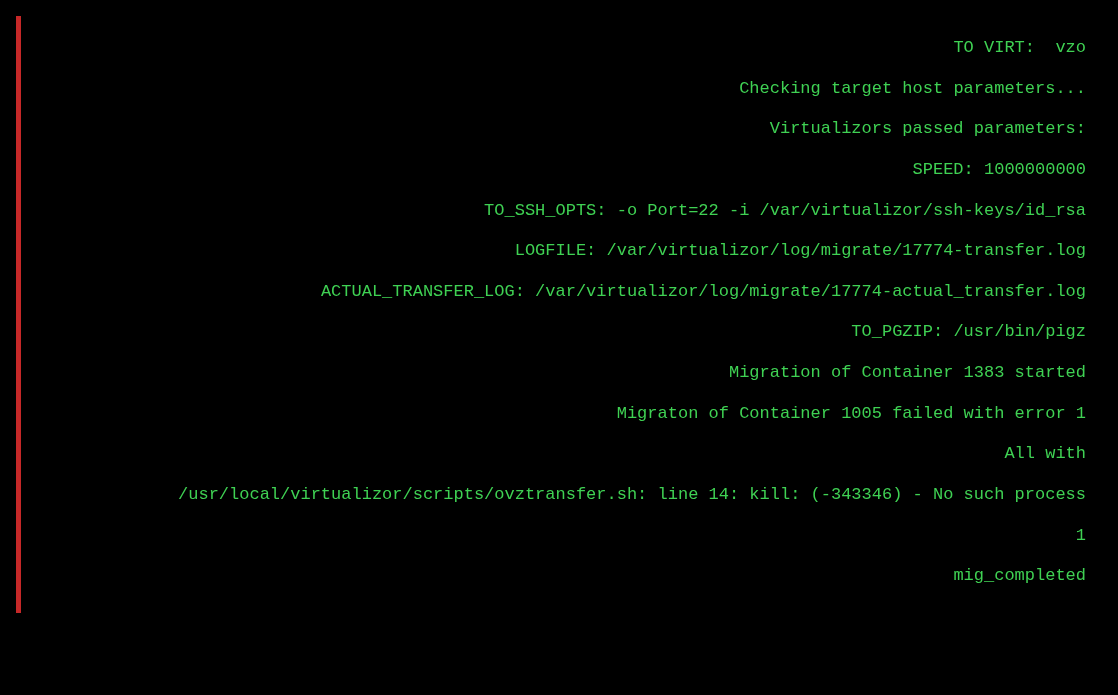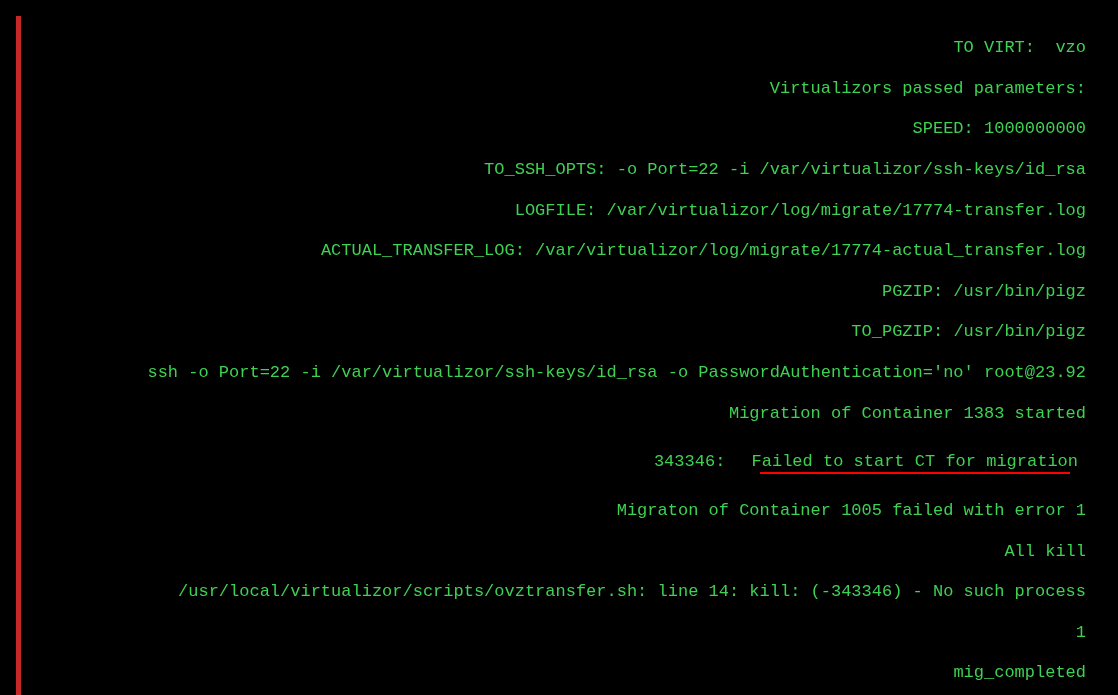--- a/index.html
+++ b/index.html
@@ -34,28 +34,26 @@
       right: 0;
       height: 2px;
       background-color: #ff0000;
     }
   </style>
 </head>
 <body>
 
 <div id="terminal-output">
     <div class="line">TO VIRT:  vzo</div>
+    <div class="line">Checking target host parameters...</div>
     <div class="line">Virtualizors passed parameters:</div>
     <div class="line">SPEED: 1000000000</div>
     <div class="line">TO_SSH_OPTS: -o Port=22 -i /var/virtualizor/ssh-keys/id_rsa</div>
     <div class="line">LOGFILE: /var/virtualizor/log/migrate/17774-transfer.log</div>
     <div class="line">ACTUAL_TRANSFER_LOG: /var/virtualizor/log/migrate/17774-actual_transfer.log</div>
-    <div class="line">PGZIP: /usr/bin/pigz</div>
     <div class="line">TO_PGZIP: /usr/bin/pigz</div>
-    <div class="line">ssh -o Port=22 -i /var/virtualizor/ssh-keys/id_rsa -o PasswordAuthentication='no' root@23.92</div>
     <div class="line">Migration of Container 1383 started</div>
-    <div class="line"><span>343346: </span><span class="underlined">Failed to start CT for migration<span class="underline-annotation"></span></span></div>
     <div class="line">Migraton of Container 1005 failed with error 1</div>
-    <div class="line">All kill</div>
+    <div class="line">All with</div>
     <div class="line">/usr/local/virtualizor/scripts/ovztransfer.sh: line 14: kill: (-343346) - No such process</div>
     <div class="line">1</div>
     <div class="line">mig_completed</div>
   </div>
 
 </body></html>

